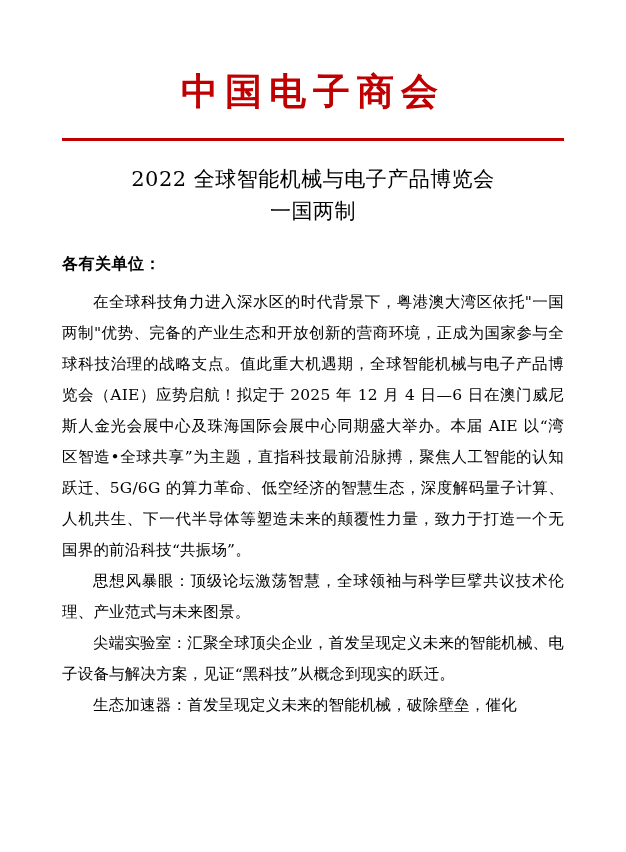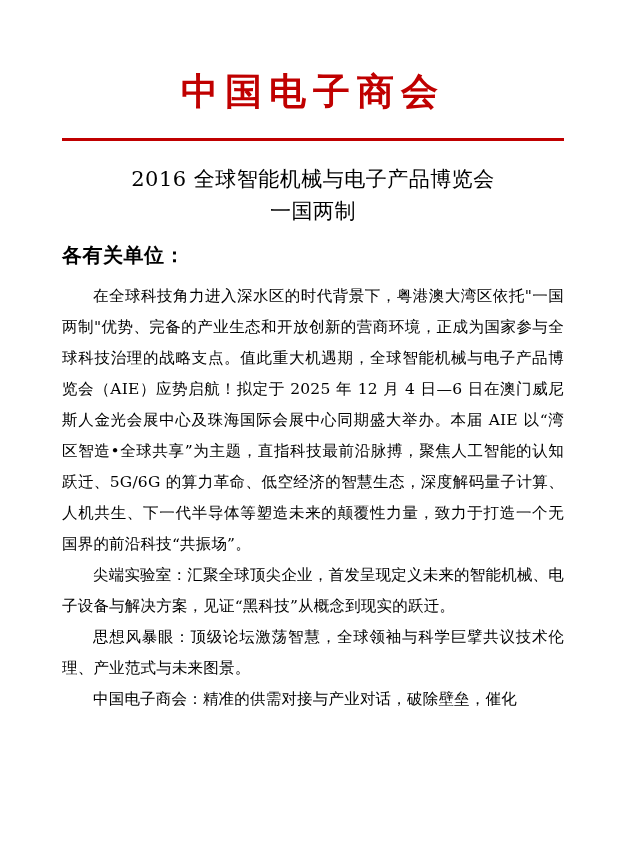--- a/index.html
+++ b/index.html
@@ -45,24 +45,24 @@
     font-size: 21px;
     font-weight: normal;
     line-height: 1.55;
     color: #000000;
     letter-spacing: 0.5px;
   }
   .doc-title .line2 {
     display: block;
   }
   .salutation {
-    margin-top: 14px;
+    margin-top: 26px;
     font-family: "DejaVu Serif", serif;
     font-weight: bold;
-    font-size: 20px;
+    font-size: 16px;
     letter-spacing: 0.5px;
     color: #000000;
   }
   .body-text {
     margin-top: 12px;
     font-family: "DejaVu Serif", serif;
     font-size: 15.5px;
     line-height: 2.0;
     color: #000000;
     text-align: justify;
@@ -77,26 +77,26 @@
 </head>
 <body>
 
 <div class="page">
 
   <div class="org-title">中国电子商会</div>
 
   <div class="red-rule"></div>
 
   <div class="doc-title">
-    <span>2016 全球智能机械与电子产品博览会</span>
+    <span>2022 全球智能机械与电子产品博览会</span>
     <span class="line2">一国两制</span>
   </div>
 
   <div class="salutation">各有关单位：</div>
 
   <div class="body-text">
     <p>在全球科技角力进入深水区的时代背景下，粤港澳大湾区依托"一国两制"优势、完备的产业生态和开放创新的营商环境，正成为国家参与全球科技治理的战略支点。值此重大机遇期，全球智能机械与电子产品博览会（AIE）应势启航！拟定于 2025 年 12 月 4 日—6 日在澳门威尼斯人金光会展中心及珠海国际会展中心同期盛大举办。本届 AIE 以“湾区智造•全球共享”为主题，直指科技最前沿脉搏，聚焦人工智能的认知跃迁、5G/6G 的算力革命、低空经济的智慧生态，深度解码量子计算、人机共生、下一代半导体等塑造未来的颠覆性力量，致力于打造一个无国界的前沿科技“共振场”。</p>
+    <p>思想风暴眼：顶级论坛激荡智慧，全球领袖与科学巨擘共议技术伦理、产业范式与未来图景。</p>
     <p>尖端实验室：汇聚全球顶尖企业，首发呈现定义未来的智能机械、电子设备与解决方案，见证“黑科技”从概念到现实的跃迁。</p>
-    <p>思想风暴眼：顶级论坛激荡智慧，全球领袖与科学巨擘共议技术伦理、产业范式与未来图景。</p>
-    <p>中国电子商会：精准的供需对接与产业对话，破除壁垒，催化</p>
+    <p>生态加速器：首发呈现定义未来的智能机械，破除壁垒，催化</p>
   </div>
 
 </div>
 
 </body></html>

